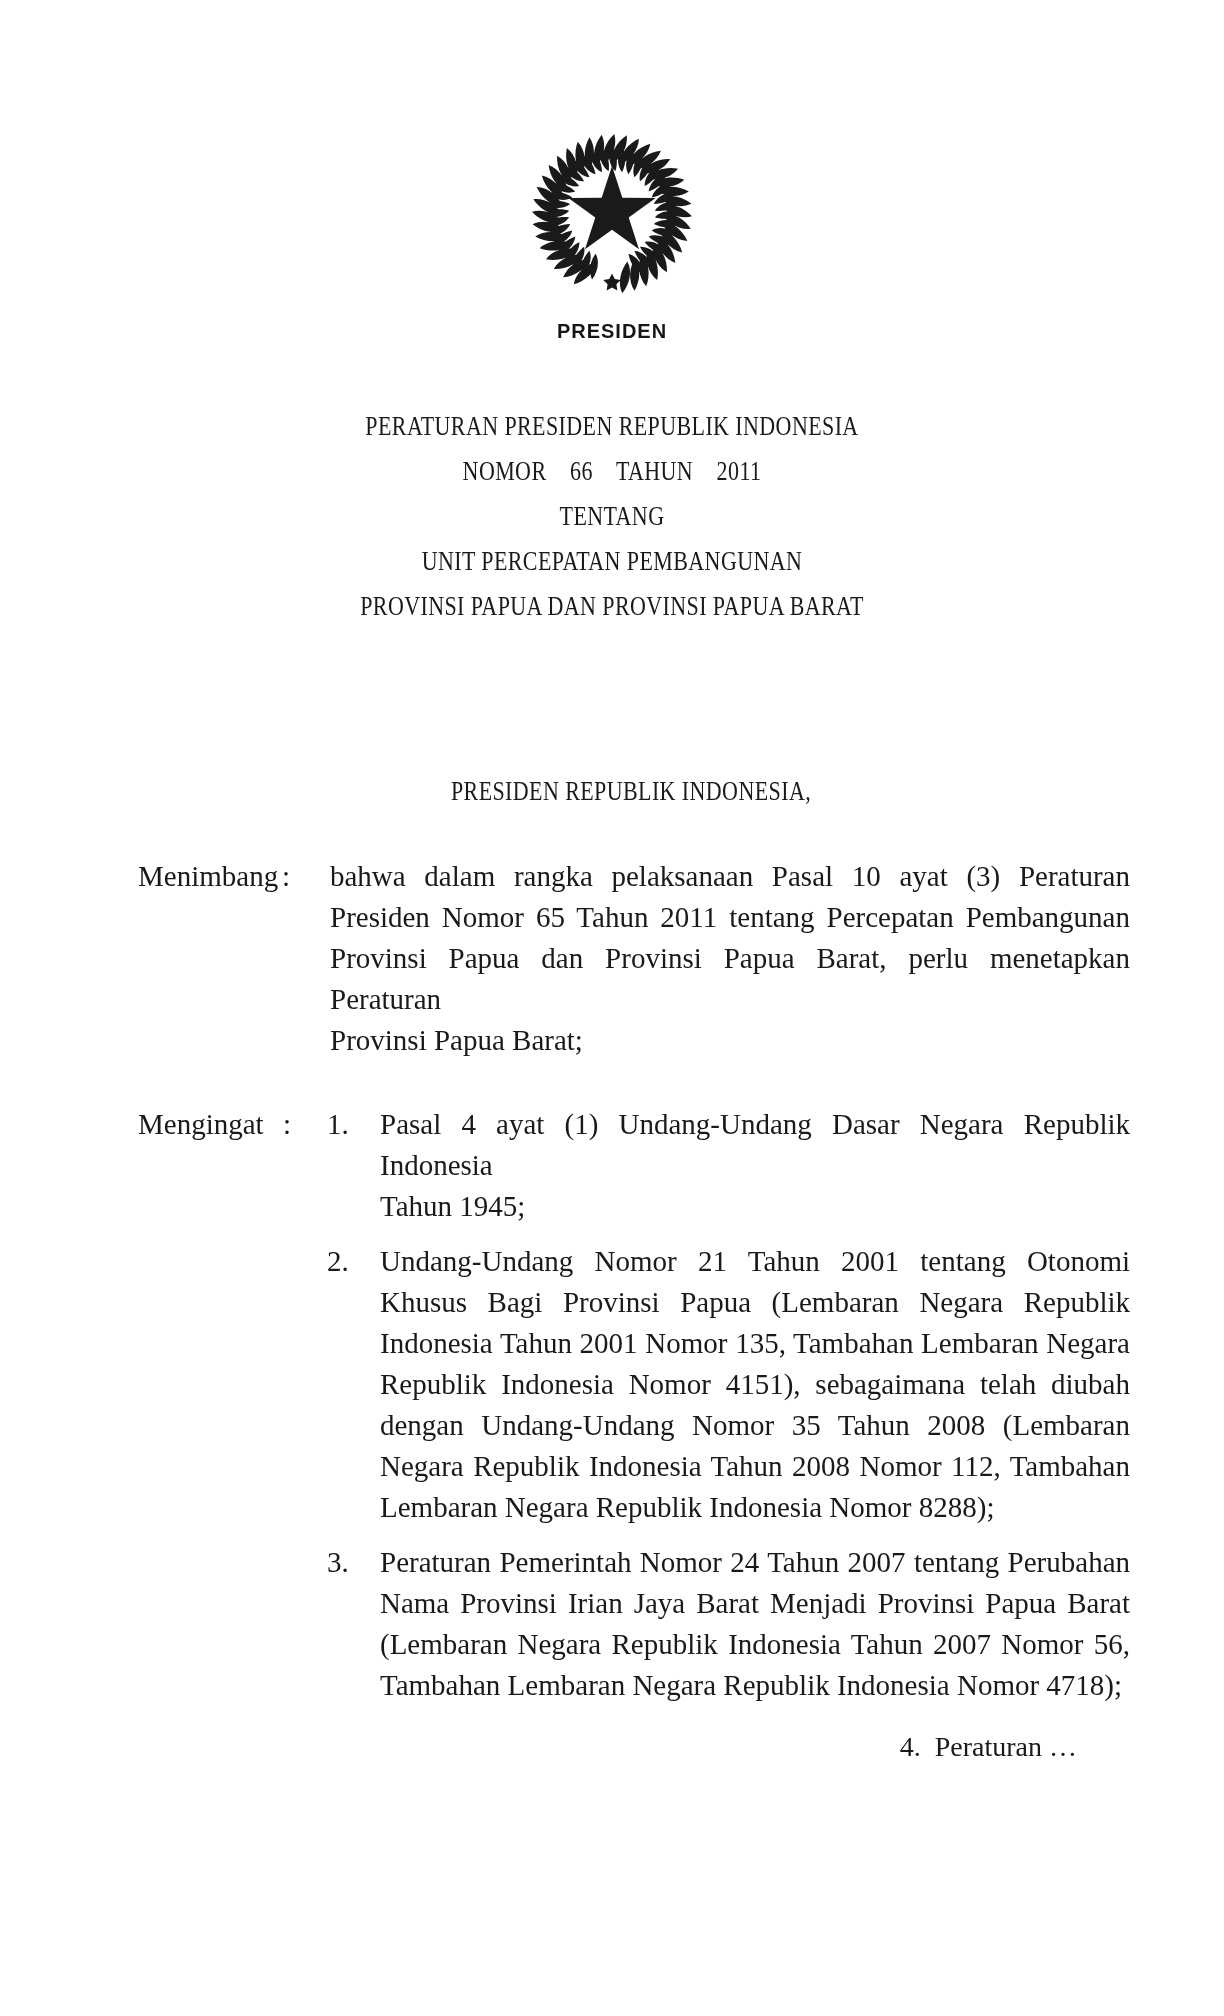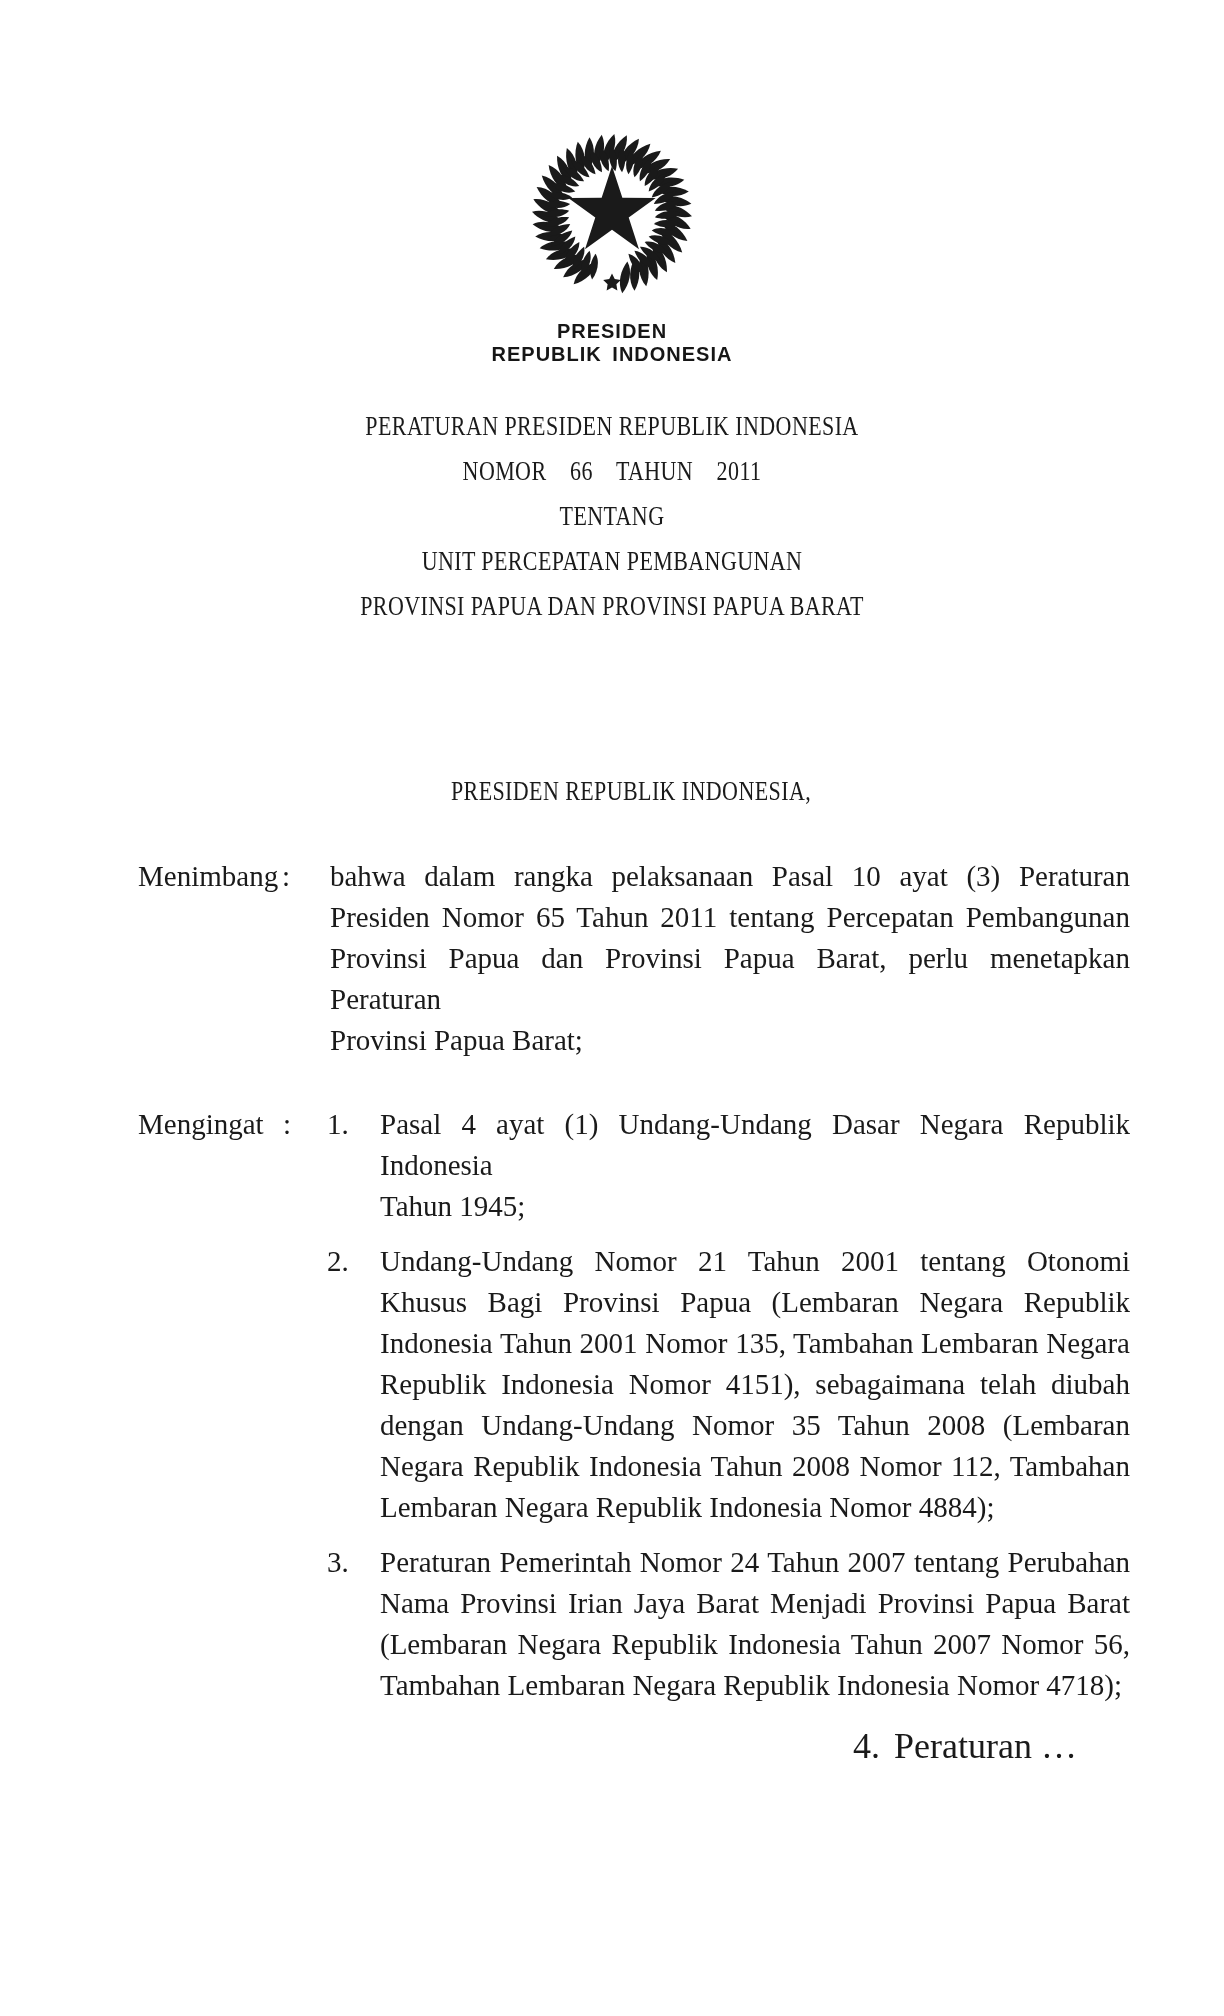--- a/index.html
+++ b/index.html
@@ -76,21 +76,21 @@
 
   .item { display: grid; grid-template-columns: 53px 1fr; }
   .item + .item { margin-top: 14px; }
   .item .num { text-align: left; }
 
   
   .catchword {
     position: absolute;
     top: 1678px;
     right: 147px;
-    font-size: 36px;
+    font-size: 28px;
     line-height: 41px;
     white-space: nowrap;
   }
   .catchword .num { margin-right: 14px; }
 </style>
 </head>
 <body>
 
 <div class="page">
 
@@ -169,21 +169,20 @@
         <path d="M0,0 C6,-9 9,-22 3,-33 C-4,-23 -6,-9 0,0 Z" transform="rotate(337.5 90 88) translate(90 44) rotate(-20) scale(0.8)"></path>
         <path d="M0,0 C6,-9 9,-22 3,-33 C-4,-23 -6,-9 0,0 Z" transform="rotate(346.5 90 88) translate(90 44) rotate(-20) scale(0.8)"></path>
         <path d="M0,0 C6,-9 9,-22 3,-33 C-4,-23 -6,-9 0,0 Z" transform="rotate(355.5 90 88) translate(90 44) rotate(-20) scale(0.8)"></path>
       </g>
     <polygon fill="#1a1a1a" points="90,39 100.6,71.4 134.7,71.5 107.1,91.6 117.6,124 90,104 62.4,124 72.9,91.6 45.3,71.5 79.4,71.4"></polygon>
     <path fill="#1a1a1a" d="M90,149 l2.8,5.6 6.2,1 -4.5,4.4 1,6.2 -5.5,-3 -5.5,3 1,-6.2 -4.5,-4.4 6.2,-1 Z"></path>
   </svg>
 
   <div class="letterhead-text">
     <div>PRESIDEN</div>
-    <div>REPUBLIK INDONESIA</div>
   </div>
 
   <div class="title-block">
     <div class="display-line">PERATURAN PRESIDEN REPUBLIK INDONESIA</div>
     <div class="display-line nomor">NOMOR 66 TAHUN 2011</div>
     <div class="display-line">TENTANG</div>
     <div class="display-line">UNIT PERCEPATAN PEMBANGUNAN</div>
     <div class="display-line">PROVINSI PAPUA DAN PROVINSI PAPUA BARAT</div>
   </div>
 
@@ -218,21 +217,21 @@
 
       <div class="item">
         <div class="num">2.</div>
         <div>
           <div class="jline">Undang-Undang Nomor 21 Tahun 2001 tentang Otonomi</div>
           <div class="jline">Khusus Bagi Provinsi Papua (Lembaran Negara Republik</div>
           <div class="jline">Indonesia Tahun 2001 Nomor 135, Tambahan Lembaran Negara</div>
           <div class="jline">Republik Indonesia Nomor 4151), sebagaimana telah diubah</div>
           <div class="jline">dengan Undang-Undang Nomor 35 Tahun 2008 (Lembaran</div>
           <div class="jline">Negara Republik Indonesia Tahun 2008 Nomor 112, Tambahan</div>
-          <div class="jline jlast">Lembaran Negara Republik Indonesia Nomor 4884);</div>
+          <div class="jline jlast">Lembaran Negara Republik Indonesia Nomor 8288);</div>
         </div>
       </div>
 
       <div class="item">
         <div class="num">3.</div>
         <div>
           <div class="jline">Peraturan Pemerintah Nomor 24 Tahun 2007 tentang Perubahan</div>
           <div class="jline">Nama Provinsi Irian Jaya Barat Menjadi Provinsi Papua Barat</div>
           <div class="jline">(Lembaran Negara Republik Indonesia Tahun 2007 Nomor 56,</div>
           <div class="jline jlast">Tambahan Lembaran Negara Republik Indonesia Nomor 4718);</div>

